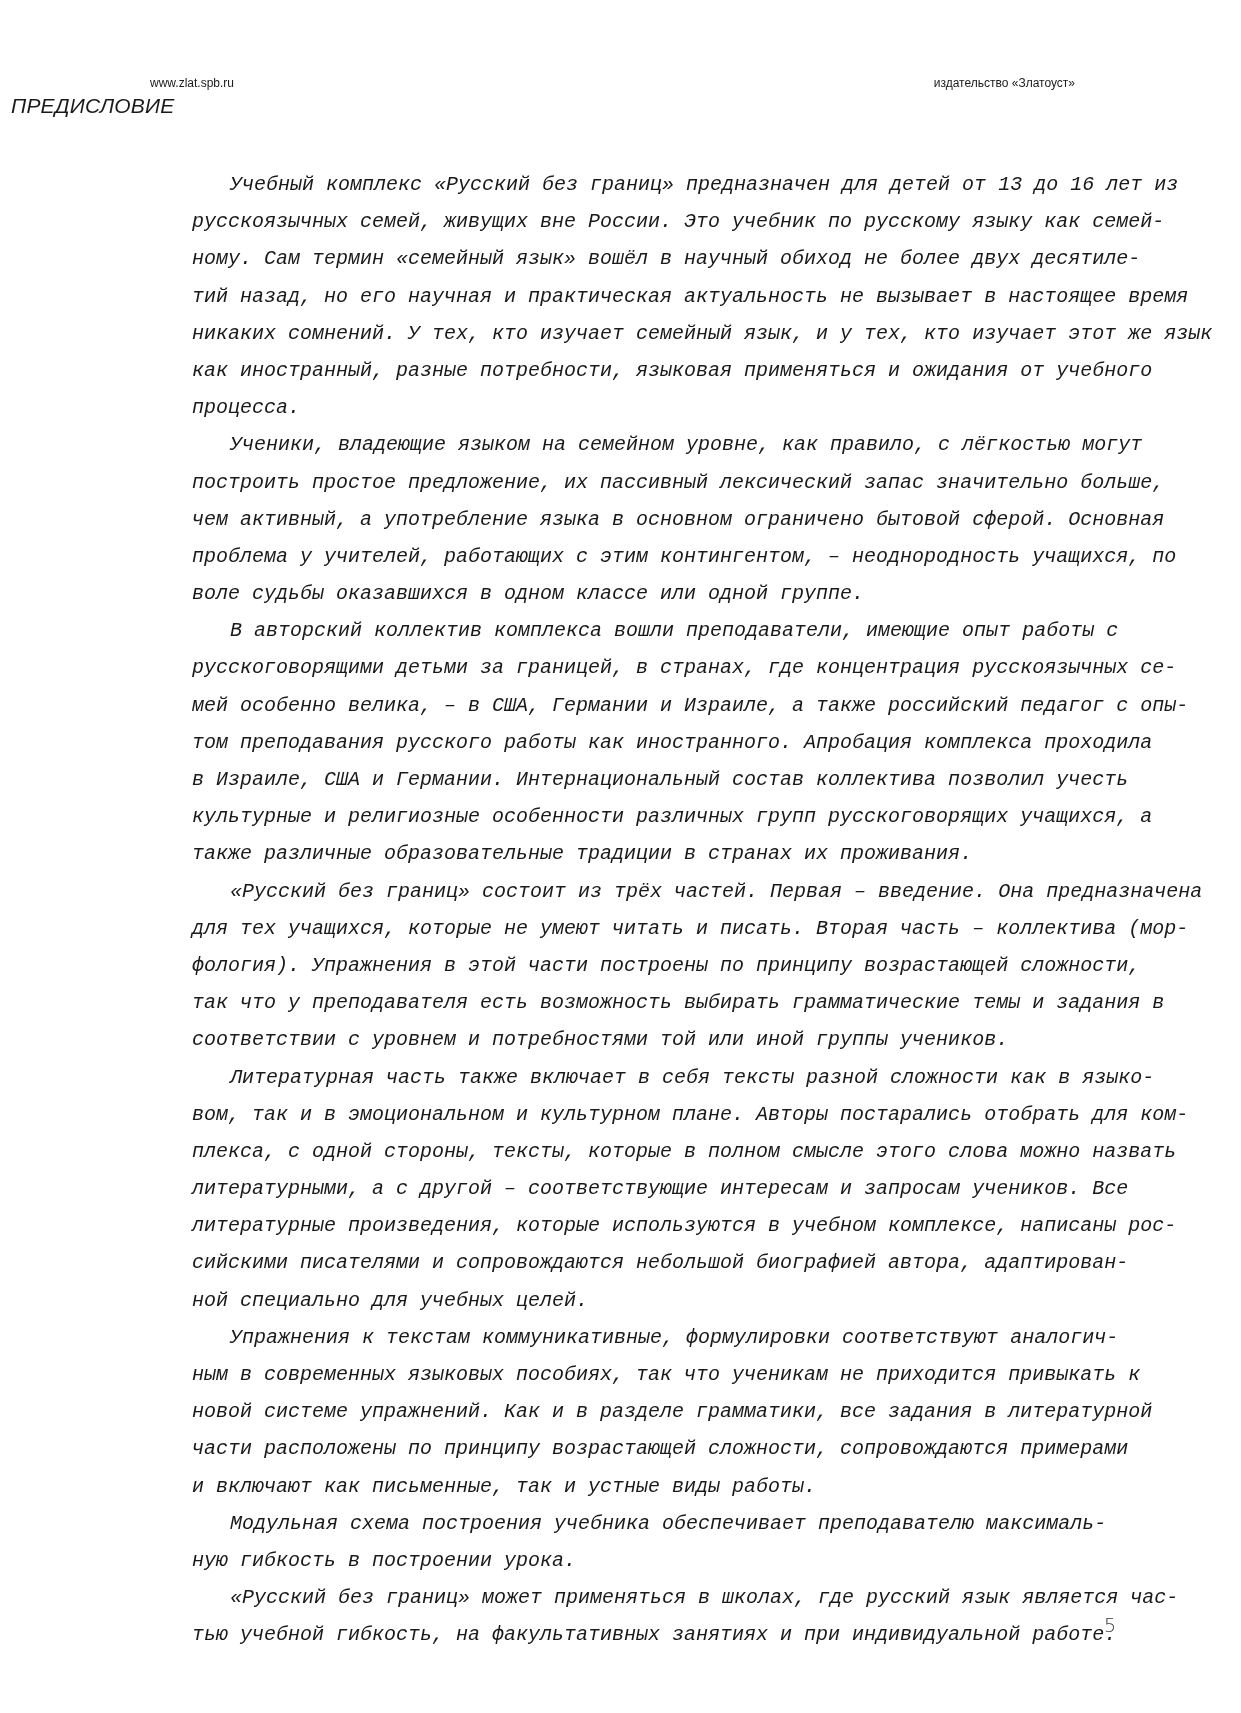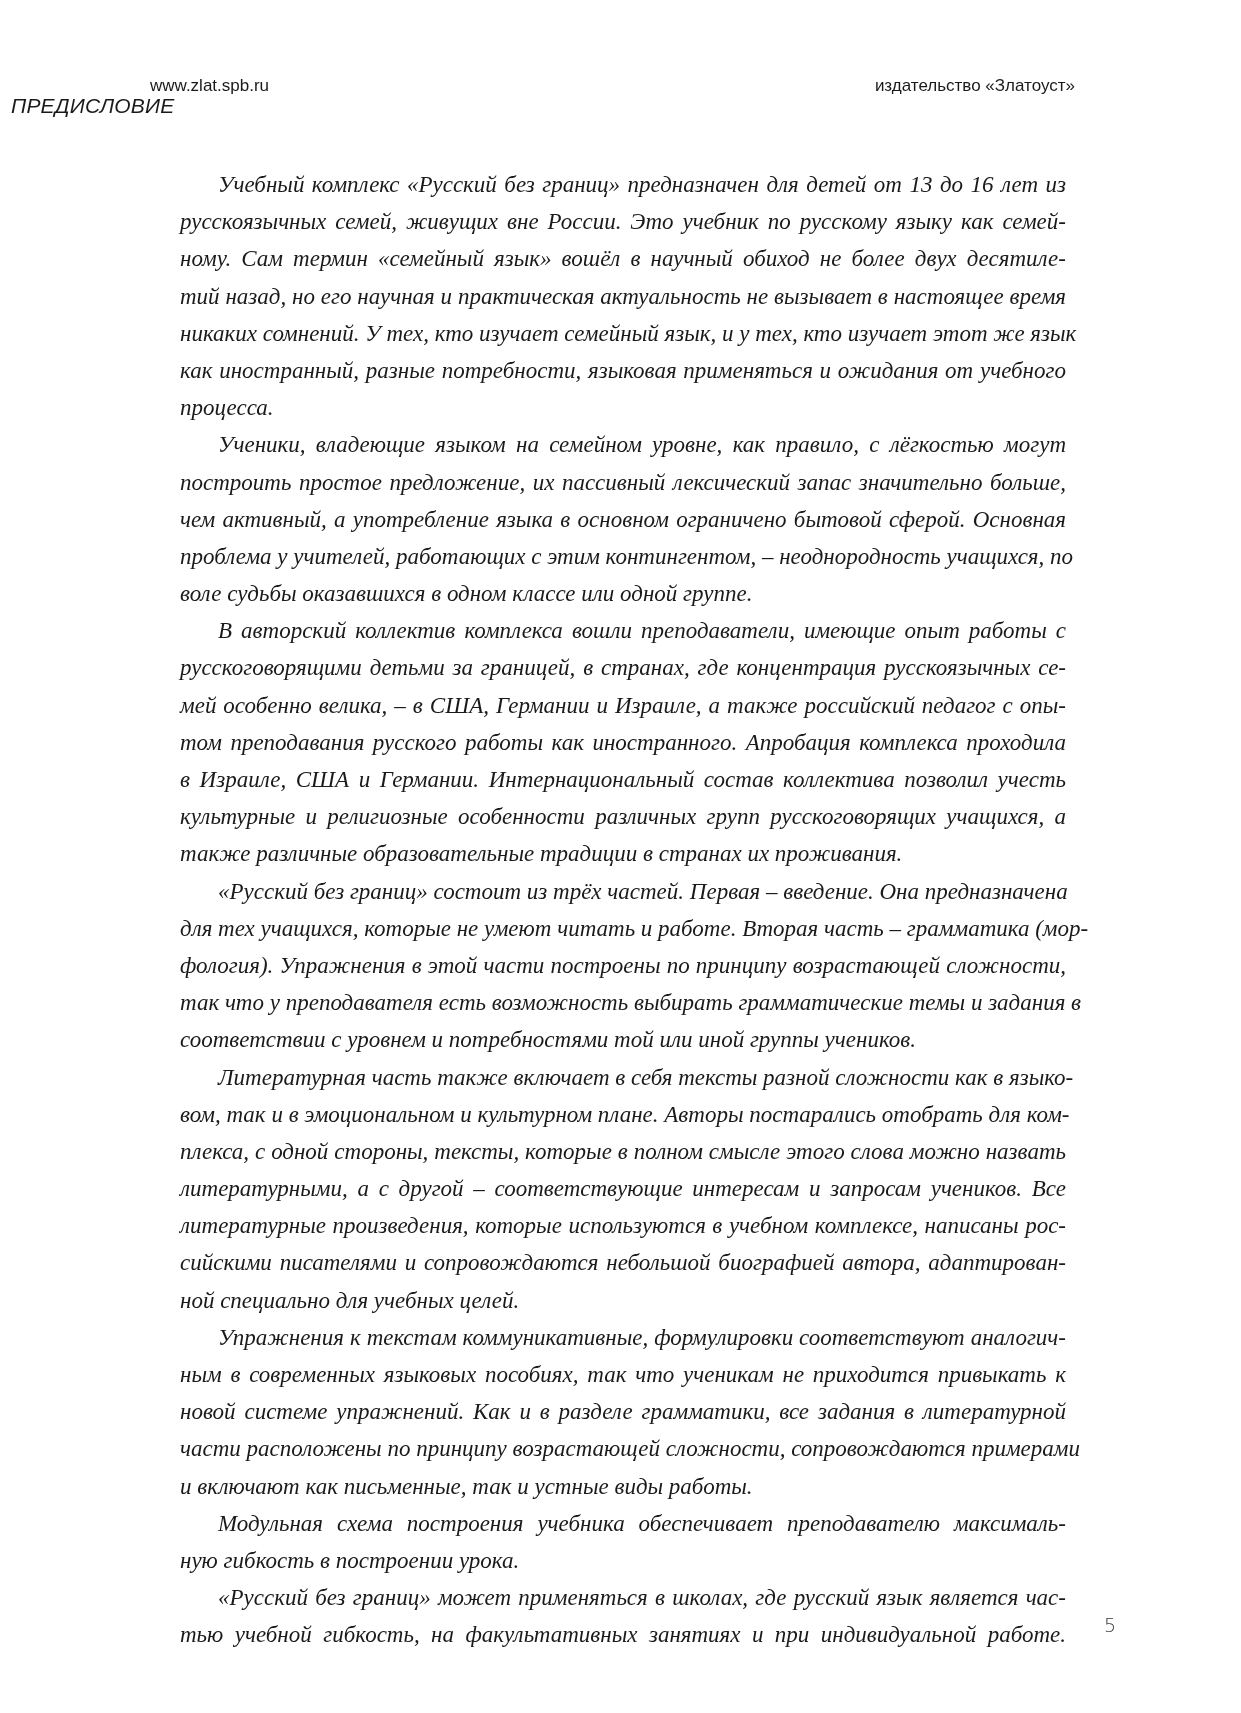--- a/index.html
+++ b/index.html
@@ -1,23 +1,23 @@
 <!DOCTYPE html>
 <html><head>
 <meta charset="utf-8">
 <style>
   html, body { margin: 0; padding: 0; background: #ffffff; }
   body { width: 1241px; height: 1713px; position: relative; overflow: hidden; color: #1a1a1a; }
-  .hdr { position: absolute; top: 76px; font-family: "Liberation Sans", sans-serif; font-size: 17px; color: #1a1a1a; }
+  .hdr { position: absolute; top: 76px; font-family: "Liberation Sans", sans-serif; font-size: 12px; color: #1a1a1a; }
   .hdr-left { left: 150px; }
   .hdr-right { right: 166px; }
   .title { position: absolute; top: 94px; left: 11px; width: 1241px; text-align: left;
            font-family: "Liberation Sans", sans-serif; font-style: italic; font-size: 21px; letter-spacing: 0.2px; }
-  .body { position: absolute; top: 166px; left: 180px; width: 886px;
-          font-family: Liberation Serif, serif; font-style: italic; font-size: 23px; line-height: 37.2px; }
+  .body { position: absolute; top: 166px; left: 192px; width: 886px;
+          font-family: Liberation Mono, monospace; font-style: italic; font-size: 20px; line-height: 37.2px; }
   .line { display: block; text-align: justify; text-align-last: justify; white-space: nowrap; height: 37.2px; overflow: visible; }
   .line.last { text-align-last: left; }
   .line.indent { padding-left: 38px; }
   .pagenum { position: absolute; top: 1614px; left: 1104px; font-family: "DejaVu Sans", sans-serif; font-size: 19px; color: #333; font-weight: 300; }
 </style>
 </head>
 <body>
 
 <div class="hdr hdr-left">www.zlat.spb.ru</div>
 <div class="hdr hdr-right">издательство «Златоуст»</div>
@@ -44,21 +44,21 @@
       <span class="line indent">В авторский коллектив комплекса вошли преподаватели, имеющие опыт работы с</span>
       <span class="line">русскоговорящими детьми за границей, в странах, где концентрация русскоязычных се-</span>
       <span class="line">мей особенно велика, – в США, Германии и Израиле, а также российский педагог с опы-</span>
       <span class="line">том преподавания русского работы как иностранного. Апробация комплекса проходила</span>
       <span class="line">в Израиле, США и Германии. Интернациональный состав коллектива позволил учесть</span>
       <span class="line">культурные и религиозные особенности различных групп русскоговорящих учащихся, а</span>
       <span class="line last">также различные образовательные традиции в странах их проживания.</span>
     </div>
     <div>
       <span class="line indent">«Русский без границ» состоит из трёх частей. Первая – введение. Она предназначена</span>
-      <span class="line">для тех учащихся, которые не умеют читать и работе. Вторая часть – грамматика (мор-</span>
+      <span class="line">для тех учащихся, которые не умеют читать и писать. Вторая часть – коллектива (мор-</span>
       <span class="line">фология). Упражнения в этой части построены по принципу возрастающей сложности,</span>
       <span class="line">так что у преподавателя есть возможность выбирать грамматические темы и задания в</span>
       <span class="line last">соответствии с уровнем и потребностями той или иной группы учеников.</span>
     </div>
     <div>
       <span class="line indent">Литературная часть также включает в себя тексты разной сложности как в языко-</span>
       <span class="line">вом, так и в эмоциональном и культурном плане. Авторы постарались отобрать для ком-</span>
       <span class="line">плекса, с одной стороны, тексты, которые в полном смысле этого слова можно назвать</span>
       <span class="line">литературными, а с другой – соответствующие интересам и запросам учеников. Все</span>
       <span class="line">литературные произведения, которые используются в учебном комплексе, написаны рос-</span>

